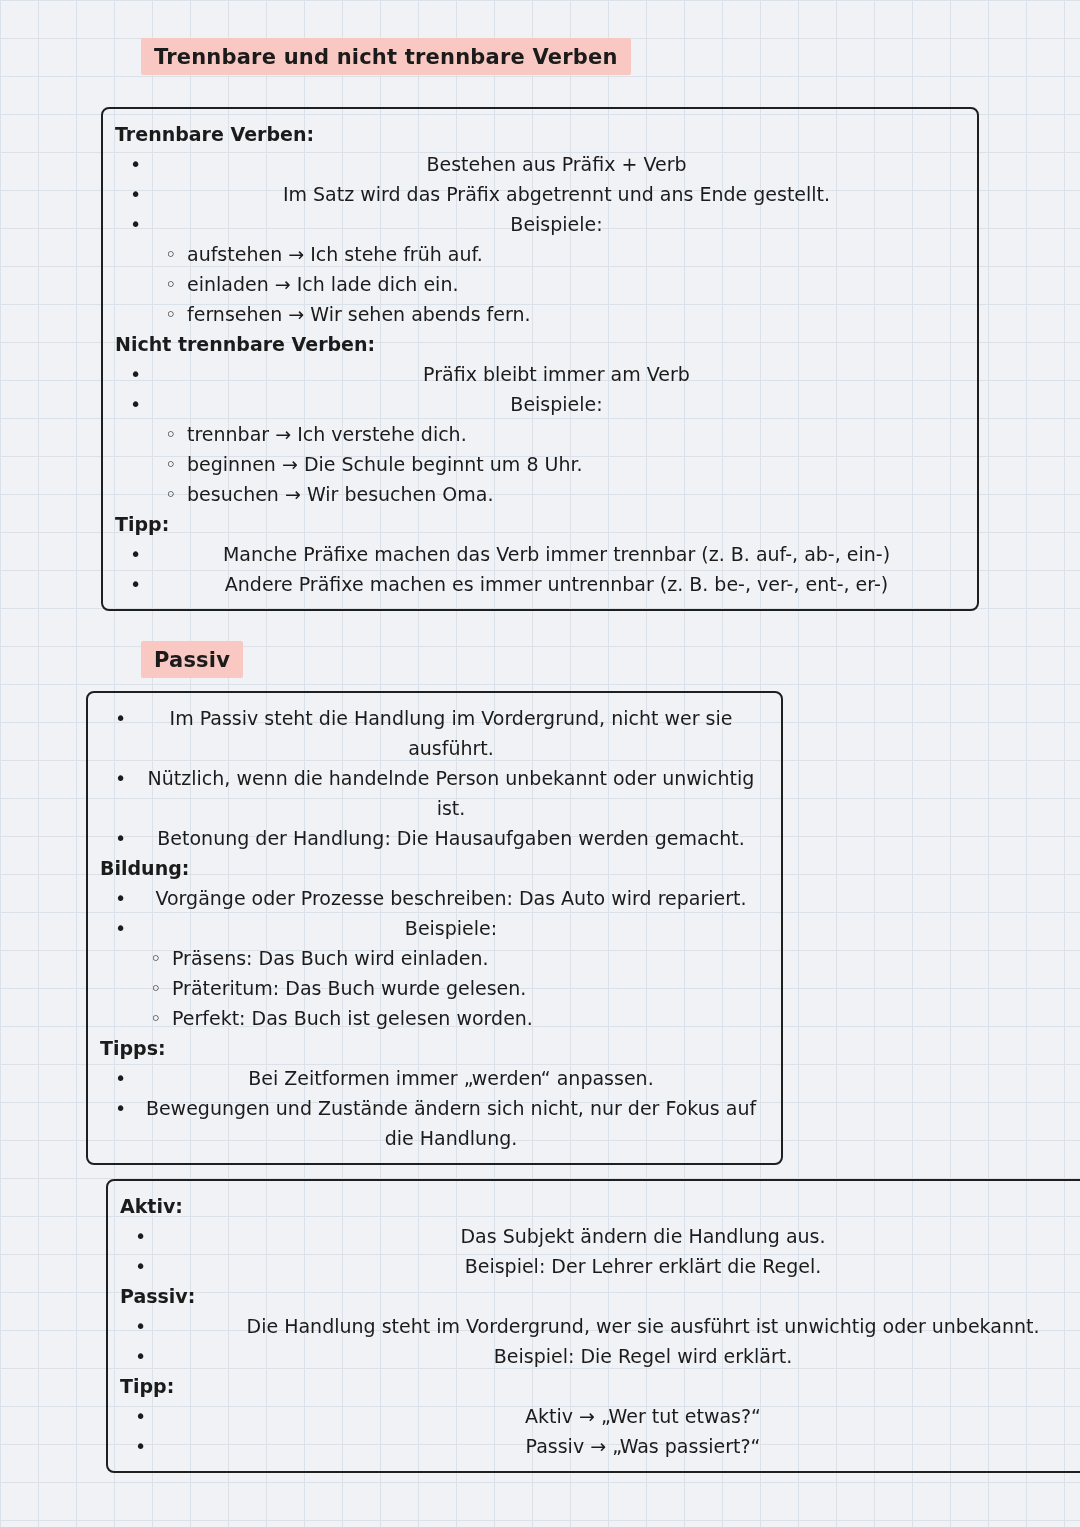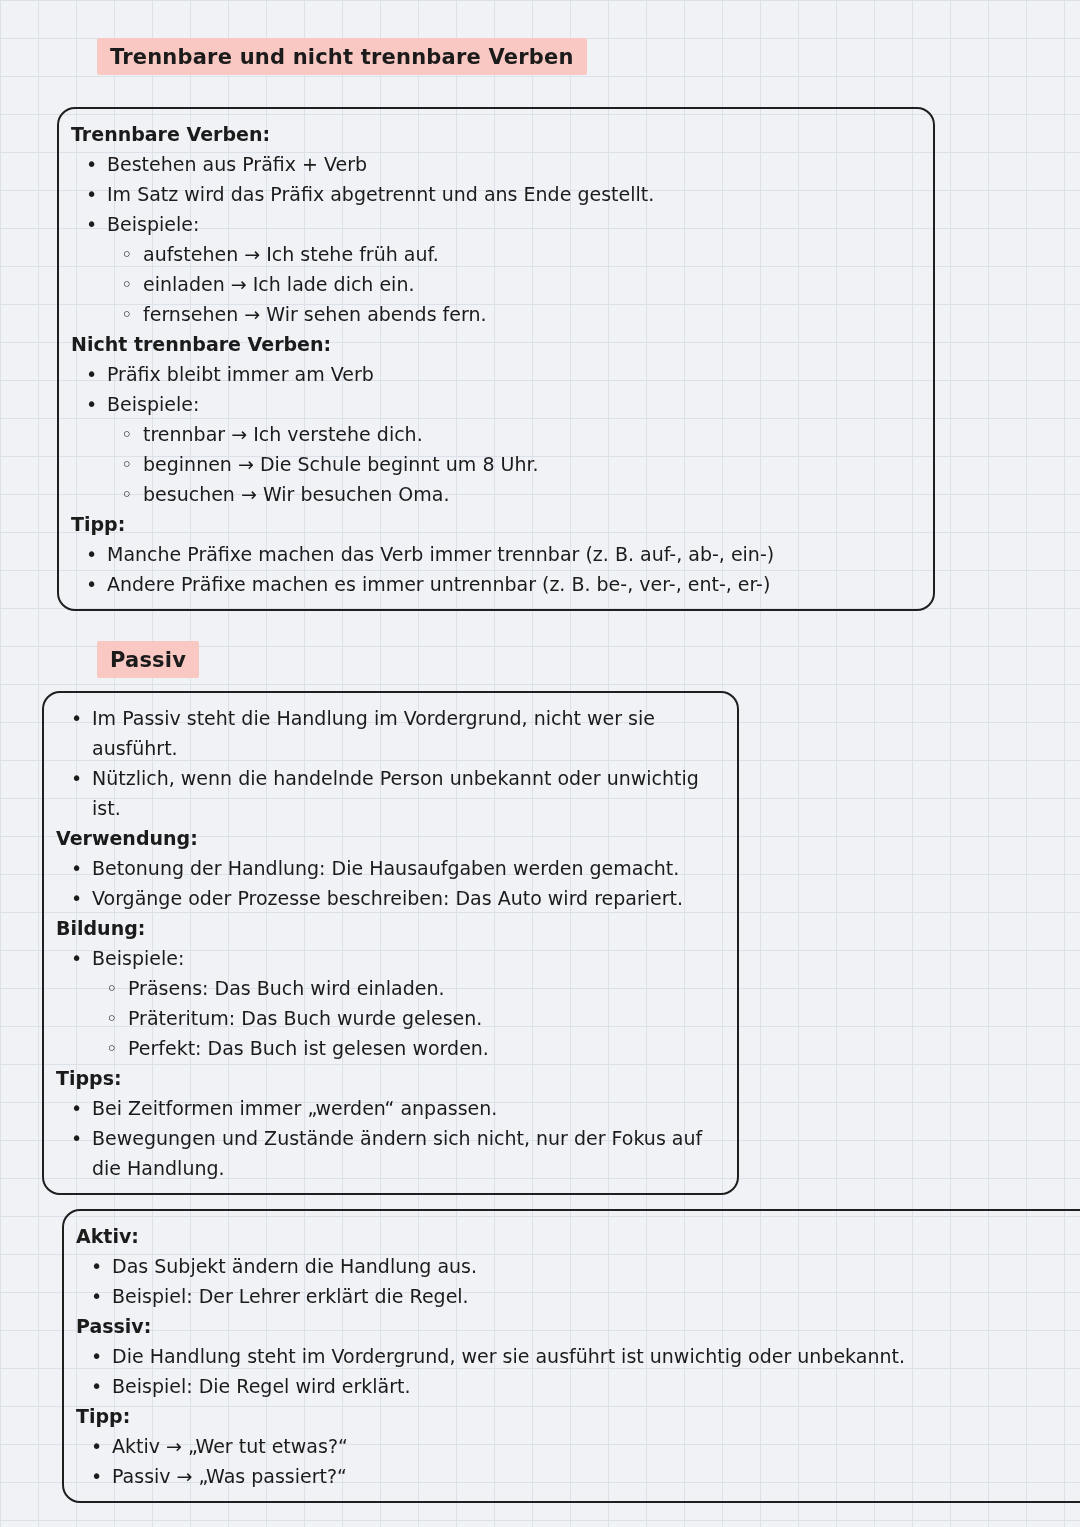--- a/index.html
+++ b/index.html
@@ -15,48 +15,48 @@
     min-height:1527px;
     font-family:"DejaVu Sans","Liberation Sans",sans-serif;
     color:var(--ink);
     background-color:var(--bg);
     background-image:
       linear-gradient(var(--grid) 1px, transparent 1px),
       linear-gradient(90deg, var(--grid) 1px, transparent 1px);
     background-size:38px 38px;
     overflow:hidden;
   }
-  .page{padding-top:38px;}
+  .page{padding-top:38px;margin-left:44px;}
   .hl-heading{
     display:inline-block;
     background:var(--hl);
     font-weight:bold;
     font-size:21px;
     line-height:24px;
     padding:7px 13px 6px 13px;
     border-radius:2px;
     letter-spacing:.2px;
   }
   .h-wrap{margin-left:97px;}
   .box{
     border:2px solid #1f1f1f;
-    border-radius:18px;
+    border-radius:8px;
     padding:10px 15px 10px 6px;
     background:transparent;
   }
   .box .line{
     position:relative;
     font-size:19px;
     line-height:30px;
   }
   .line.label{
     font-weight:bold;
     padding-left:6px;
   }
-  .line.bullet{padding-left:42px;}
+  .line.bullet{padding-left:42px;text-align:center;}
   .line.bullet::before{
     content:"•";
     position:absolute;
     left:21px;
     top:0;
   }
   .line.sub{padding-left:78px;}
   .line.sub::before{
     content:"◦";
     position:absolute;
@@ -101,24 +101,23 @@
       </div>
   </section>
 
   <section id="sec1">
     <div class="h-wrap">
       <span class="hl-heading">Passiv</span>
     </div>
     <div class="box">
         <div class="line bullet">Im Passiv steht die Handlung im Vordergrund, nicht wer sie ausführt.</div>
         <div class="line bullet">Nützlich, wenn die handelnde Person unbekannt oder unwichtig ist.</div>
-        <div class="line label">Verwendung:</div>
         <div class="line bullet">Betonung der Handlung: Die Hausaufgaben werden gemacht.</div>
+        <div class="line label">Bildung:</div>
         <div class="line bullet">Vorgänge oder Prozesse beschreiben: Das Auto wird repariert.</div>
-        <div class="line label">Bildung:</div>
         <div class="line bullet">Beispiele:</div>
         <div class="line sub">Präsens: Das Buch wird einladen.</div>
         <div class="line sub">Präteritum: Das Buch wurde gelesen.</div>
         <div class="line sub">Perfekt: Das Buch ist gelesen worden.</div>
         <div class="line label">Tipps:</div>
         <div class="line bullet">Bei Zeitformen immer „werden“ anpassen.</div>
         <div class="line bullet">Bewegungen und Zustände ändern sich nicht, nur der Fokus auf die Handlung.</div>
       </div>
   </section>
 

